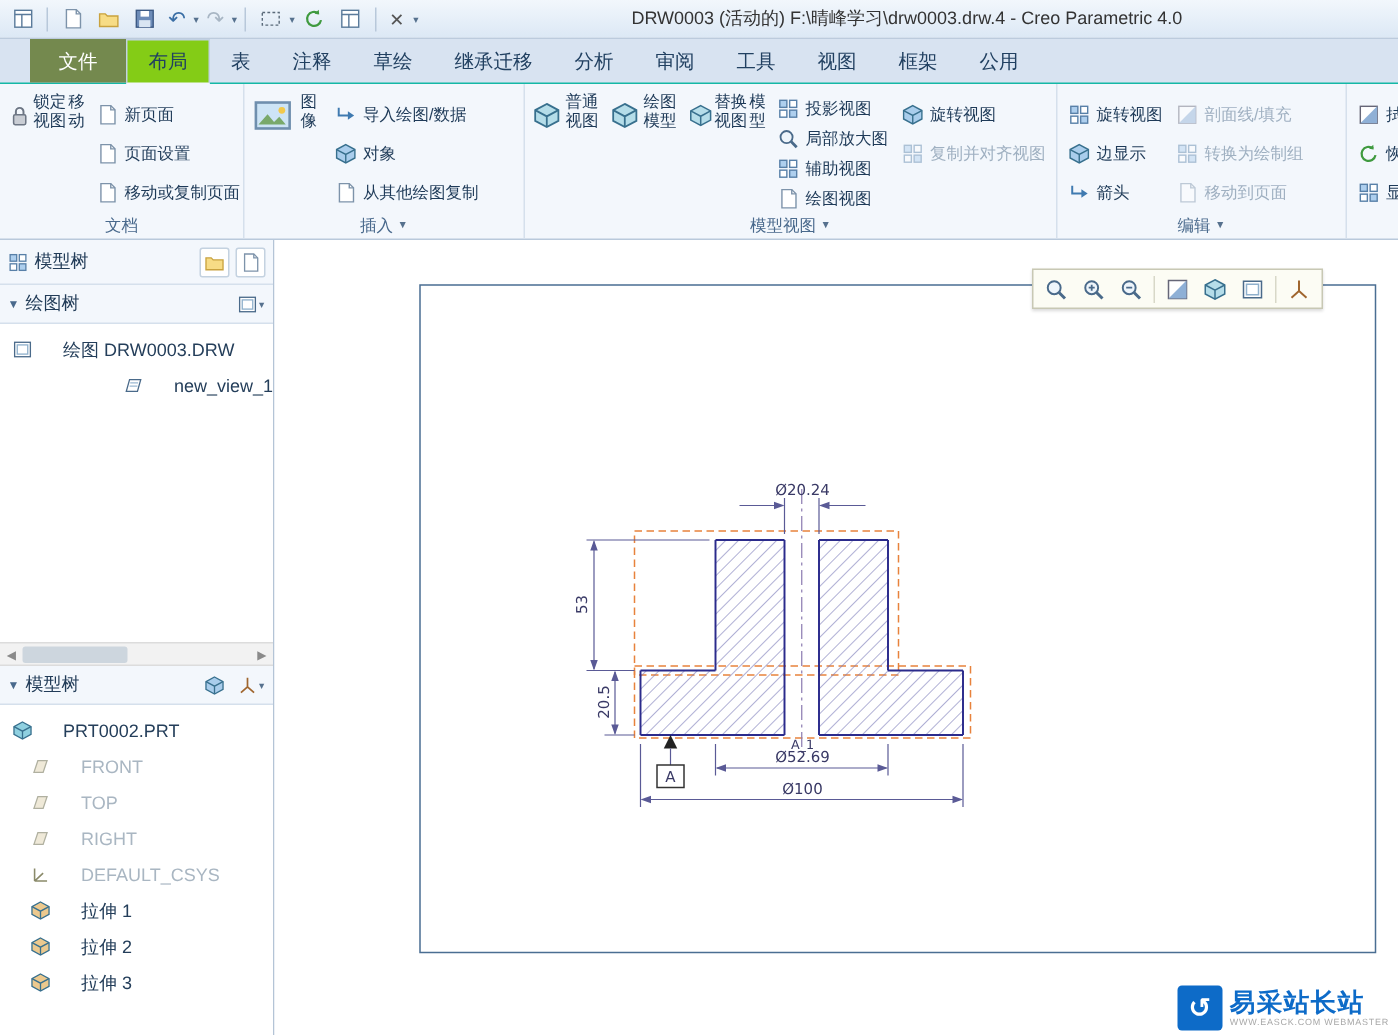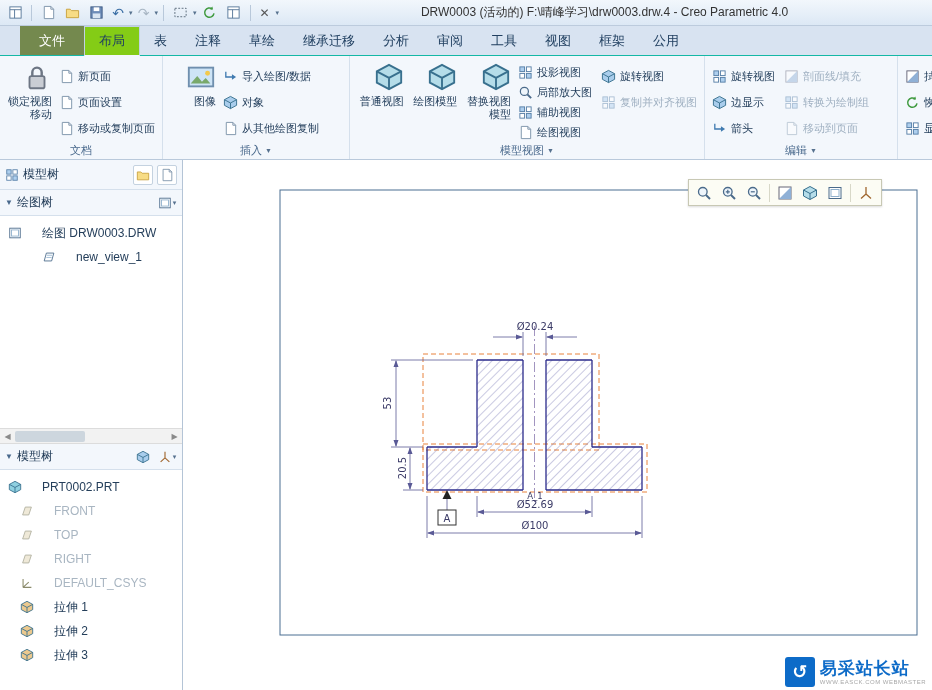--- a/index.html
+++ b/index.html
@@ -22,21 +22,21 @@
   .tab { padding: 0 14px; display: flex; align-items: center; font-size: 13px; color: #214061; }
   .tab-file { background: #74894e; color: #fff; padding: 0 19px; }
   .tab-active { background: #84cc16; border: 1px solid #c2d1e3; border-bottom: 1px solid #f3f7fc; margin-bottom: -1px; font-family: Liberation Serif, serif; }
 
   
   .ribbon { height: 104px; background: #f3f7fc; display: flex; border-bottom: 1px solid #b9c9db; overflow: hidden; }
   .rgroup { flex: none; display: flex; flex-direction: column; border-right: 1px solid #d5e0ec; }
   .rgroup.last { flex: 1; border-right: none; }
   .rbody { height: 86px; display: flex; padding: 3px 5px 0; gap: 5px; }
   .rlabel { height: 18px; font-size: 11px; color: #49698c; display: flex; align-items: center; justify-content: center; gap: 3px; }
-  .rbig { width: 58px; display: flex; flex-direction: column; align-items: flex-end; padding-top: 3px;
+  .rbig { width: 58px; display: flex; flex-direction: row; align-items: flex-start; padding-top: 3px;
           font-size: 11px; color: #1e3a58; text-align: center; line-height: 1.15; }
   .rbig svg { width: 30px; height: 30px; margin-bottom: 3px; }
   .rbig.narrow { width: 48px; }
   .rcol { display: flex; flex-direction: column; padding-top: 4px; }
   .rs { height: 26px; display: flex; align-items: center; gap: 4px; font-size: 11px; color: #1e3a58; white-space: nowrap; padding: 0 2px; }
   .rcol.compact .rs { height: 20px; }
   .rs svg { width: 15px; height: 15px; flex: none; }
   .dis { color: #9fb0c1; }
   .dis svg { opacity: .45; }
 
@@ -52,21 +52,21 @@
   .pgrow { flex: 1; }
   .pbtn { display: flex; align-items: center; justify-content: center; min-width: 20px; height: 20px; gap: 1px; }
   .pbtn.boxed { border: 1px solid #c4d2e0; background: #fff; border-radius: 2px; }
   .pbtn svg, .prow svg.pic { width: 14px; height: 14px; }
   .caret2 { font-size: 8px; color: #49698c; }
   .ptree { padding: 5px 0; font-size: 12px; color: #243e5a; overflow: hidden; }
   .ptree-upper { height: 212px; }
   .ptree-lower { flex: 1; }
   .titem { height: 24px; display: flex; align-items: center; gap: 20px; padding-left: 8px; white-space: nowrap; overflow: hidden; }
   .titem.ind05 { padding-left: 20px; }
-  .titem.ind1 { padding-left: 42px; }
+  .titem.ind1 { padding-left: 26px; justify-content: flex-end; }
   .titem svg { width: 14px; height: 14px; flex: none; }
   .gray { color: #a9b6c2; }
   .hscroll { height: 16px; background: #f2f2f2; border-top: 1px solid #dcdcdc; border-bottom: 1px solid #dcdcdc;
              display: flex; align-items: center; font-size: 8px; color: #8a8a8a; }
   .harrow { width: 15px; text-align: center; }
   .htrack { flex: 1; height: 100%; position: relative; }
   .hthumb { position: absolute; left: 0; top: 2px; height: 11px; width: 70px; background: #cdd6de; border-radius: 2px; }
 
   
   .canvas { flex: 1; position: relative; background: #fff; overflow: hidden; }

